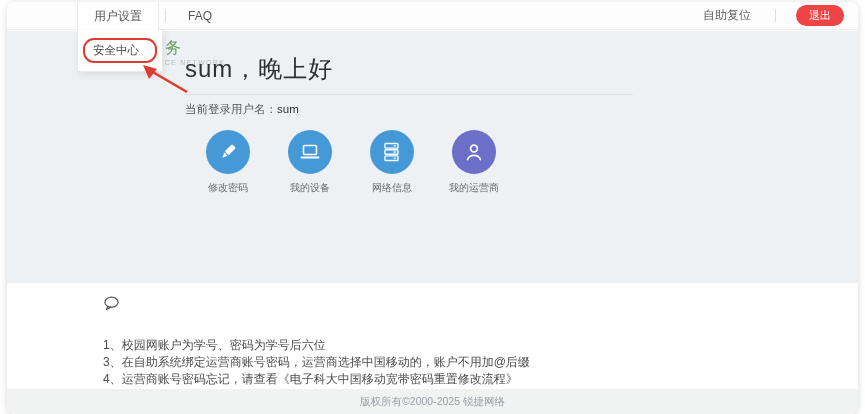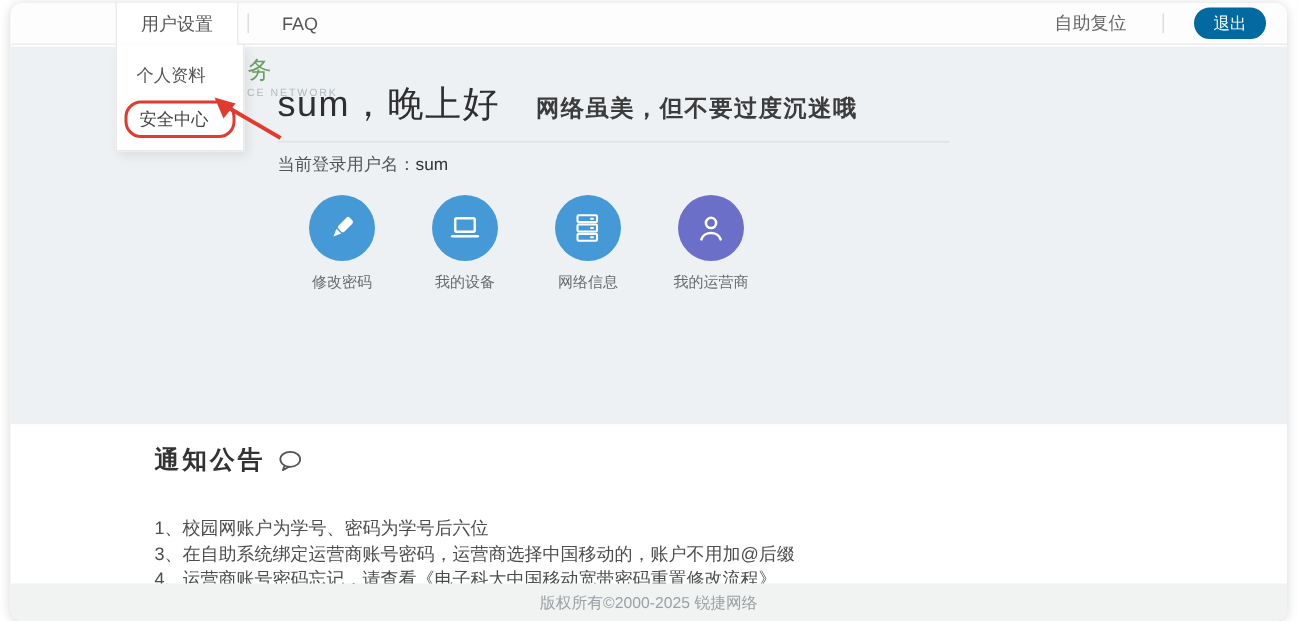--- a/index.html
+++ b/index.html
@@ -17,21 +17,21 @@
     background:#fdfdfd; border-bottom:1px solid #ececec;
     display:flex; align-items:center; padding:0 14px 0 70px;
     font-size:12px; color:#555;
   }
   .topbar .menu-item { padding:0 16px; height:28px; line-height:28px; cursor:pointer;text-align:center; }
   .topbar .menu-item.open { background:#fff; border-left:1px solid #ececec; border-right:1px solid #ececec; }
   .topbar .vdiv { width:1px; height:13px; background:#ddd; margin:0 6px; }
   .topbar .spacer { flex:1; }
   .reset-link { font-size:12px; color:#666; padding:0 18px; cursor:pointer; }
   .logout-btn {
-    margin-left:14px; background:#0369a1; color:#fff; border:none;
+    margin-left:14px; background:#ef4444; color:#fff; border:none;
     font-size:11px; padding:3px 13px; border-radius:11px; cursor:pointer;
     font-family:Liberation Sans, sans-serif;
   }
 
   
   .hero { position:absolute; left:0; right:0; top:29px; height:252px; background:#edf1f4; }
   .logo { position:absolute; left:104px; top:8px; line-height:1.1; }
   .logo .cn { font-size:16px; color:#6ba05f; letter-spacing:2px; }
   .logo .en { font-size:7px; color:#b3b9bd; letter-spacing:1.3px; margin-top:2px; }
 
@@ -92,21 +92,20 @@
 
     <div class="hero">
       <div class="logo">
         <div class="cn">自助服务</div>
         <div class="en">SELF-SERVICE NETWORK</div>
       </div>
 
       <div class="hero-content">
         <div class="greet-line">
           <span class="greeting">sum，晚上好</span>
-          <span class="motto">网络虽美，但不要过度沉迷哦</span>
         </div>
         <div class="hr"></div>
         <div class="cur-user"><span>当前登录用户名：</span><b>sum</b></div>
 
         <div class="actions">
 
           <div class="action">
             <div class="circle blue">
               <svg width="24" height="24" viewBox="0 0 24 24">
                 <g transform="rotate(45 12 12)">
@@ -151,39 +150,37 @@
             </div>
             <div class="lbl">我的运营商</div>
           </div>
 
         </div>
       </div>
     </div>
 
     <div class="notices">
       <h2>
-        <span>通知公告</span>
         <svg width="17" height="15" viewBox="0 0 17 15">
           <ellipse cx="8.5" cy="6.2" rx="6.6" ry="5" fill="none" stroke="#555" stroke-width="1.2"></ellipse>
           <path d="M4.8 10.2 L3.6 13.4 L8 11" fill="none" stroke="#555" stroke-width="1.2" stroke-linejoin="round"></path>
         </svg>
       </h2>
       <ul class="notice-list">
         <li>1、校园网账户为学号、密码为学号后六位</li>
         <li>3、在自助系统绑定运营商账号密码，运营商选择中国移动的，账户不用加@后缀</li>
         <li>4、运营商账号密码忘记，请查看《电子科大中国移动宽带密码重置修改流程》</li>
       </ul>
     </div>
 
     <div class="footer">
       <span>版权所有©2000-2025 锐捷网络</span>
     </div>
 
     <div class="dropdown">
-      <div class="dd-item">个人资料</div>
       <div class="dd-item boxed">安全中心</div>
     </div>
 
     <svg class="annot-arrow" width="60" height="38" viewBox="0 0 60 38">
       <line x1="52" y1="33" x2="16" y2="12" stroke="#e03b2f" stroke-width="2.6"></line>
       <polygon points="8,6 22,10 14,20" fill="#e03b2f"></polygon>
     </svg>
 
   </div>
 </div>

